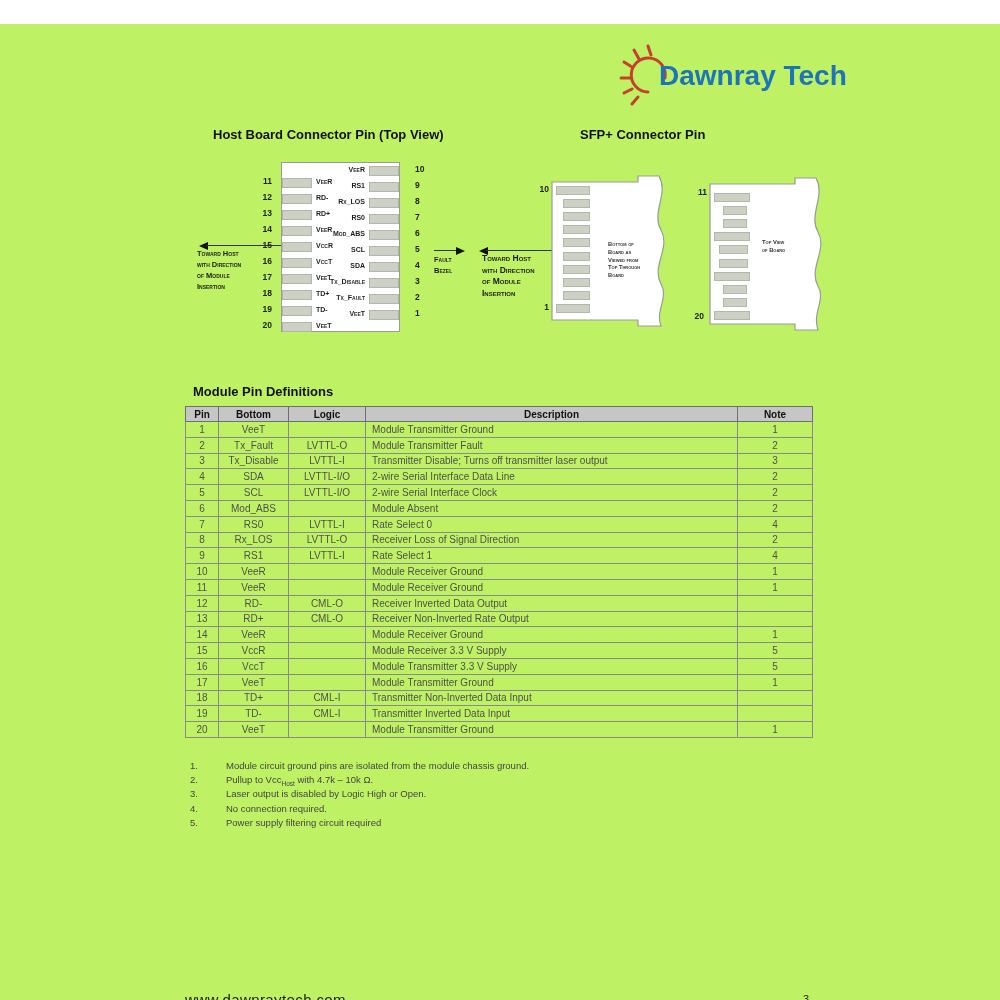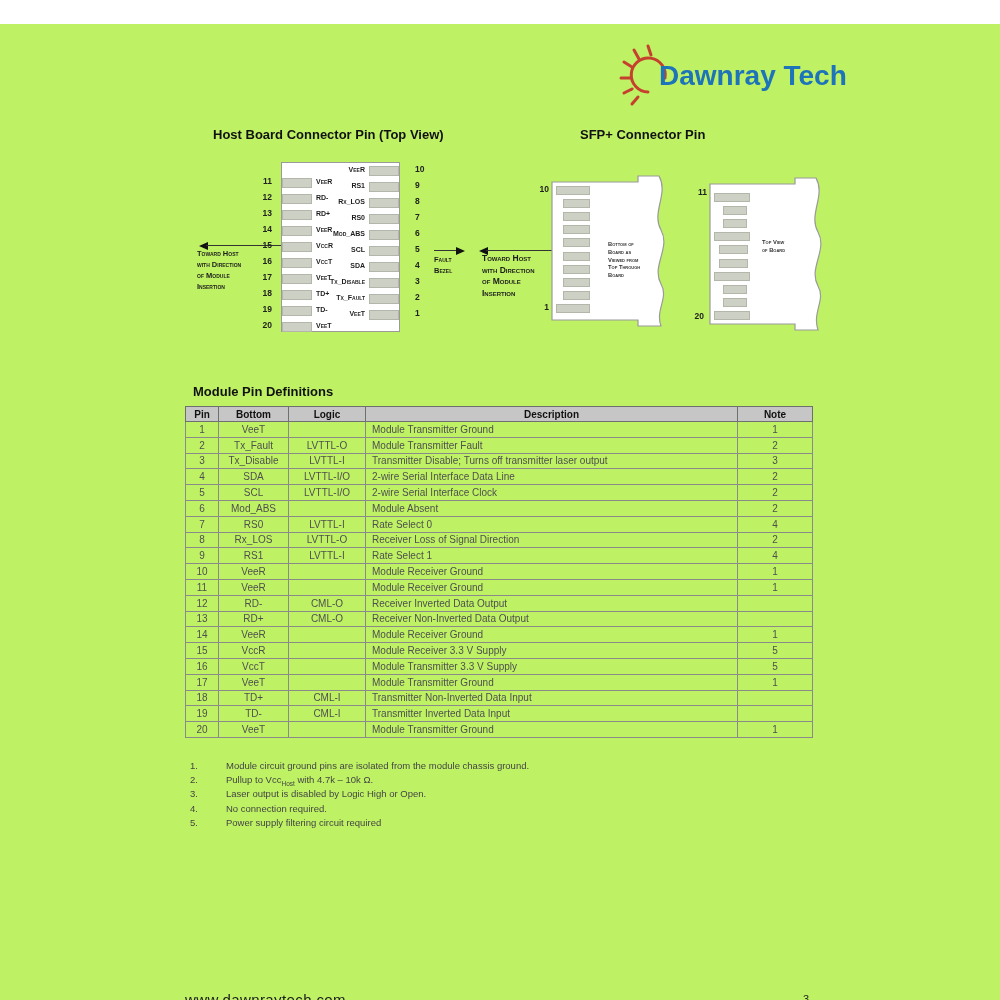--- a/index.html
+++ b/index.html
@@ -236,21 +236,21 @@
           <td>12</td>
           <td>RD-</td>
           <td>CML-O</td>
           <td class="desc">Receiver Inverted Data Output</td>
           <td></td>
         </tr>
         <tr>
           <td>13</td>
           <td>RD+</td>
           <td>CML-O</td>
-          <td class="desc">Receiver Non-Inverted Data Output</td>
+          <td class="desc">Receiver Non-Inverted Rate Output</td>
           <td></td>
         </tr>
         <tr>
           <td>14</td>
           <td>VeeR</td>
           <td></td>
           <td class="desc">Module Receiver Ground</td>
           <td>1</td>
         </tr>
         <tr>

